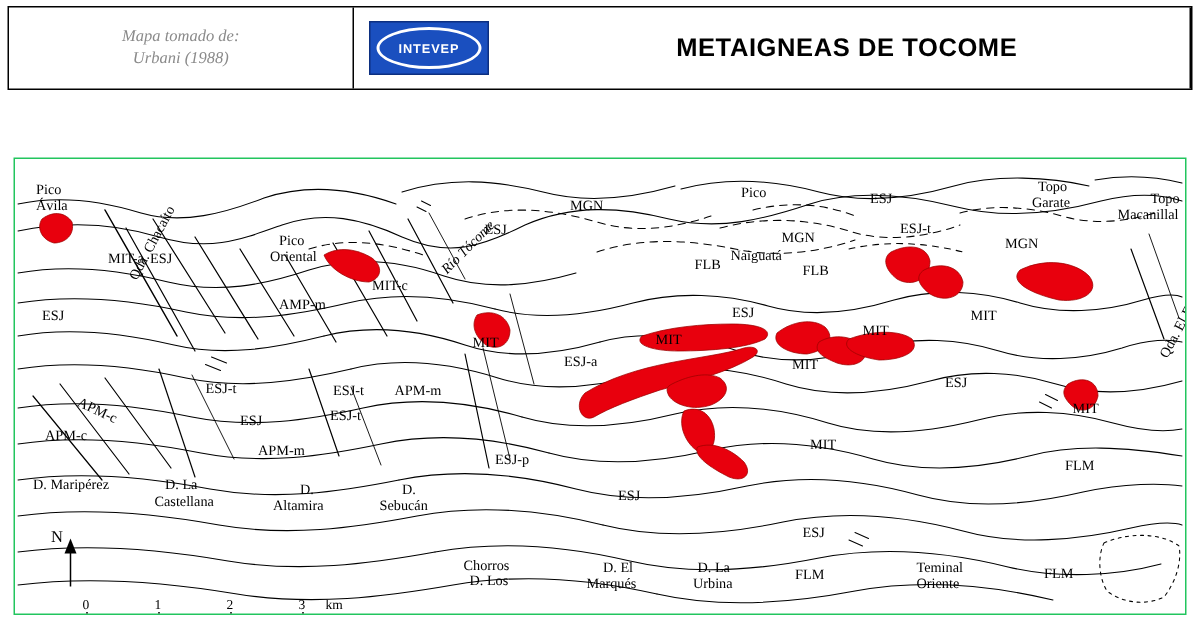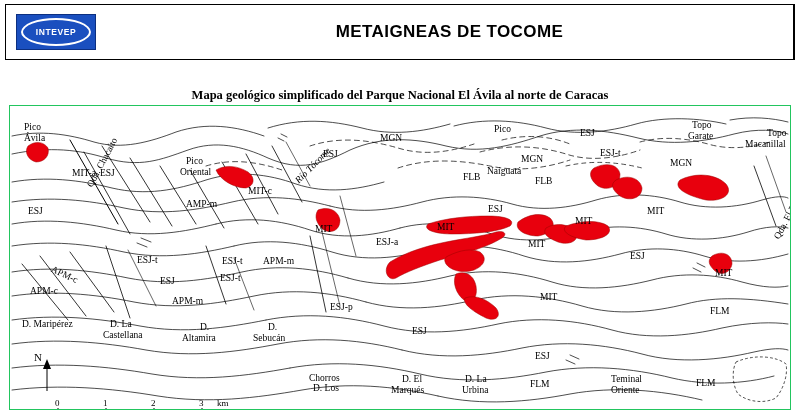--- a/index.html
+++ b/index.html
@@ -34,33 +34,38 @@
   #north{position:absolute;left:20px;top:245px;width:34px;height:42px;}
   #scalebar{position:absolute;left:42px;top:296px;}
   .scale-num{position:absolute;font-family:"Liberation Serif",serif;font-size:9px;color:#000;}
 </style>
 </head>
 <body>
 
 <div id="page">
 
   <div id="header">
+    <div class="hcell" id="hsource">
+      <div class="src">
+        <div>Mapa tomado de:</div>
+        <div>Urbani (1988)</div>
+      </div>
+    </div>
     <div class="hcell" id="hlogo">
       <div class="logo-box">
         <div class="logo-oval">
           <span>INTEVEP</span>
         </div>
       </div>
     </div>
     <div class="hcell" id="htitle">
       <div class="title">METAIGNEAS DE TOCOME</div>
     </div>
   </div>
 
-  <div id="maptitle">Mapa geológico simplificado del Parque Nacional El Ávila al norte de Caracas</div>
 
   <div id="mapframe">
 
     <svg id="mapsvg" width="780" height="303" viewBox="0 0 780 303">
       <g fill="none" stroke="#000" stroke-width="0.7" stroke-linecap="round" stroke-linejoin="round">
 
         <path d="M2,48 C40,40 70,44 96,52 C130,62 150,54 178,44 C206,34 232,40 258,52 C290,66 312,58 340,44 C372,30 404,32 436,40 C470,48 500,40 530,30 C562,20 596,24 628,32 C660,40 694,36 724,28 C748,22 766,24 778,28"></path>
         <path d="M2,30 C30,24 58,28 84,36 C112,44 140,36 166,26 C196,16 226,20 254,30"></path>
         <path d="M258,22 C290,12 320,14 352,22 C382,30 412,26 440,18"></path>
         <path d="M444,20 C474,12 506,14 536,22 C566,30 598,26 626,18 C654,10 690,12 716,18"></path>

